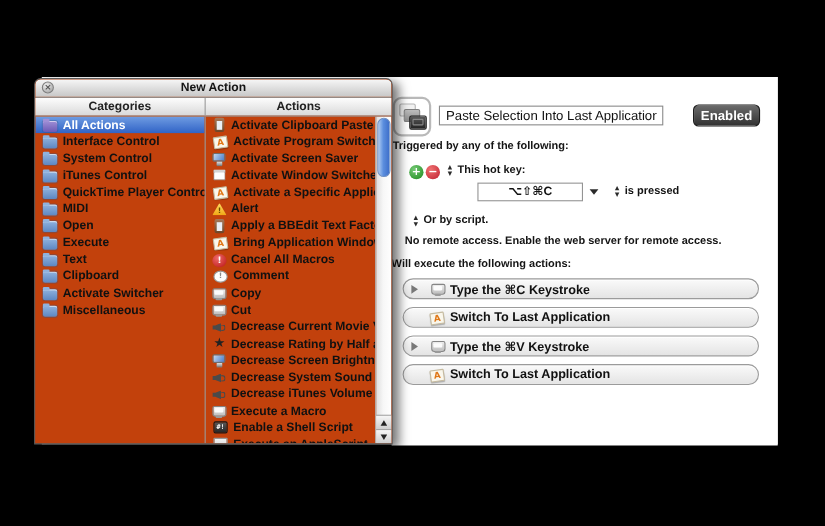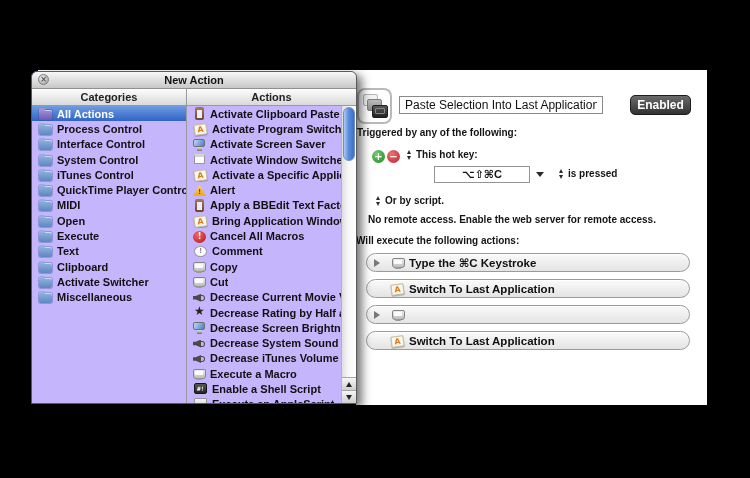--- a/index.html
+++ b/index.html
@@ -3,21 +3,21 @@
 <meta charset="utf-8">
 <style>
   html,body{margin:0;padding:0;background:#000;}
   .stage{position:relative;width:750px;height:478px;background:#000;overflow:hidden;
          font-family:"Liberation Sans","DejaVu Sans",sans-serif;-webkit-font-smoothing:antialiased;}
 
   
   .main-win{position:absolute;left:38px;top:70px;width:669px;height:334px;background:#fff;}
 
   
-  .palette{position:absolute;left:31px;top:71px;width:326px;height:333px;background:#c4b5fd;
+  .palette{position:absolute;left:31px;top:71px;width:326px;height:333px;background:#c2410c;
            border:1px solid #5a5a5a;border-radius:6px 6px 0 0;box-shadow:5px 4px 10px rgba(0,0,0,.55);
            display:flex;flex-direction:column;box-sizing:border-box;overflow:hidden;}
   .titlebar{height:16px;flex:0 0 16px;background:linear-gradient(#f7f7f7,#c7c7c7);
             border-bottom:1px solid #8f8f8f;border-radius:5px 5px 0 0;position:relative;
             display:flex;align-items:center;justify-content:center;}
   .title{font-size:11px;font-weight:bold;color:#141414;}
   .close-btn{position:absolute;left:6px;top:2px;width:11px;height:11px;border-radius:50%;
              background:radial-gradient(circle at 35% 30%,#efefef,#9c9c9c);border:1px solid #7d7d7d;
              box-sizing:border-box;}
   .close-btn::after{content:"×";position:absolute;left:0;right:0;top:-1px;text-align:center;
@@ -189,20 +189,21 @@
           <span class="row-label">Type the ⌘C Keystroke</span>
         </div>
         <div class="exec-row" style="top: 209px;">
           <span class="disc-ph"></span>
           <span class="ic app-switcher-icon"></span>
           <span class="row-label">Switch To Last Application</span>
         </div>
         <div class="exec-row" style="top: 235px;">
           <span class="disclosure"></span>
           <span class="ic display-icon"></span>
+          <span class="row-label">Type the ⌘V Keystroke</span>
         </div>
         <div class="exec-row" style="top: 261px;">
           <span class="disc-ph"></span>
           <span class="ic app-switcher-icon"></span>
           <span class="row-label">Switch To Last Application</span>
         </div>
       </div>
   </div>
 
   <div class="palette">
@@ -215,24 +216,20 @@
       <div class="col-h acts">Actions</div>
     </div>
     <div class="pal-body">
       <div class="cat-list" id="cat-list">
           <div class="cat-row sel">
             <span class="ic all-actions-folder-icon"></span>
             <span class="row-label">All Actions</span>
           </div>
           <div class="cat-row">
             <span class="ic folder-icon"></span>
-            <span class="row-label">Process Control</span>
-          </div>
-          <div class="cat-row">
-            <span class="ic folder-icon"></span>
             <span class="row-label">Interface Control</span>
           </div>
           <div class="cat-row">
             <span class="ic folder-icon"></span>
             <span class="row-label">System Control</span>
           </div>
           <div class="cat-row">
             <span class="ic folder-icon"></span>
             <span class="row-label">iTunes Control</span>
           </div>

